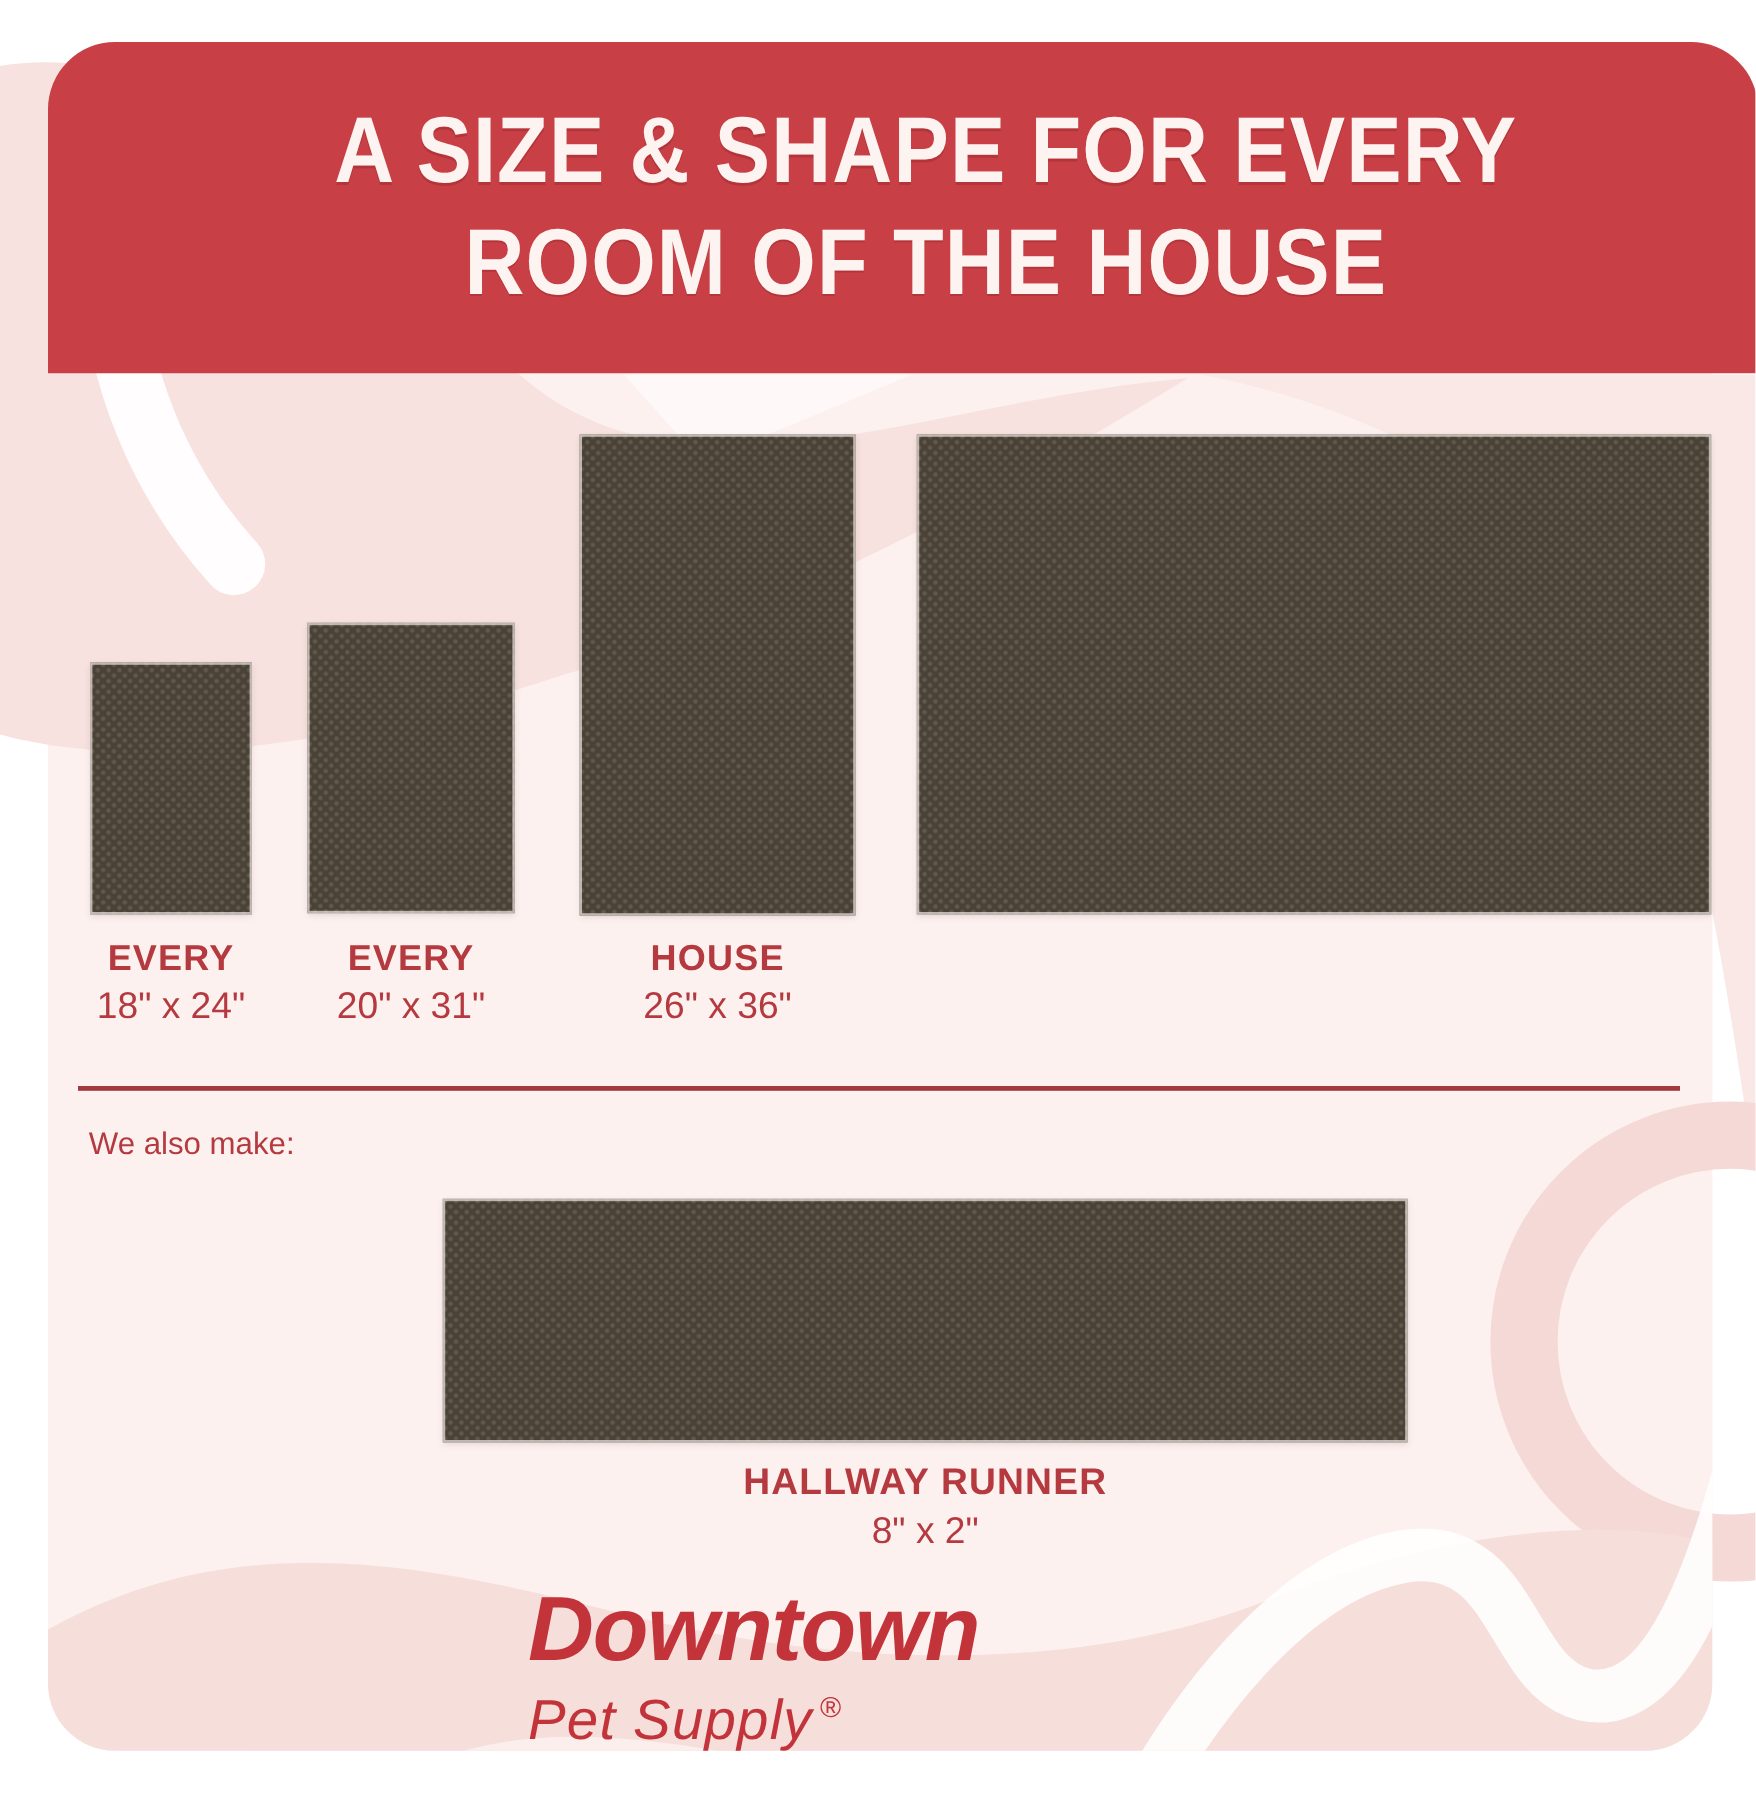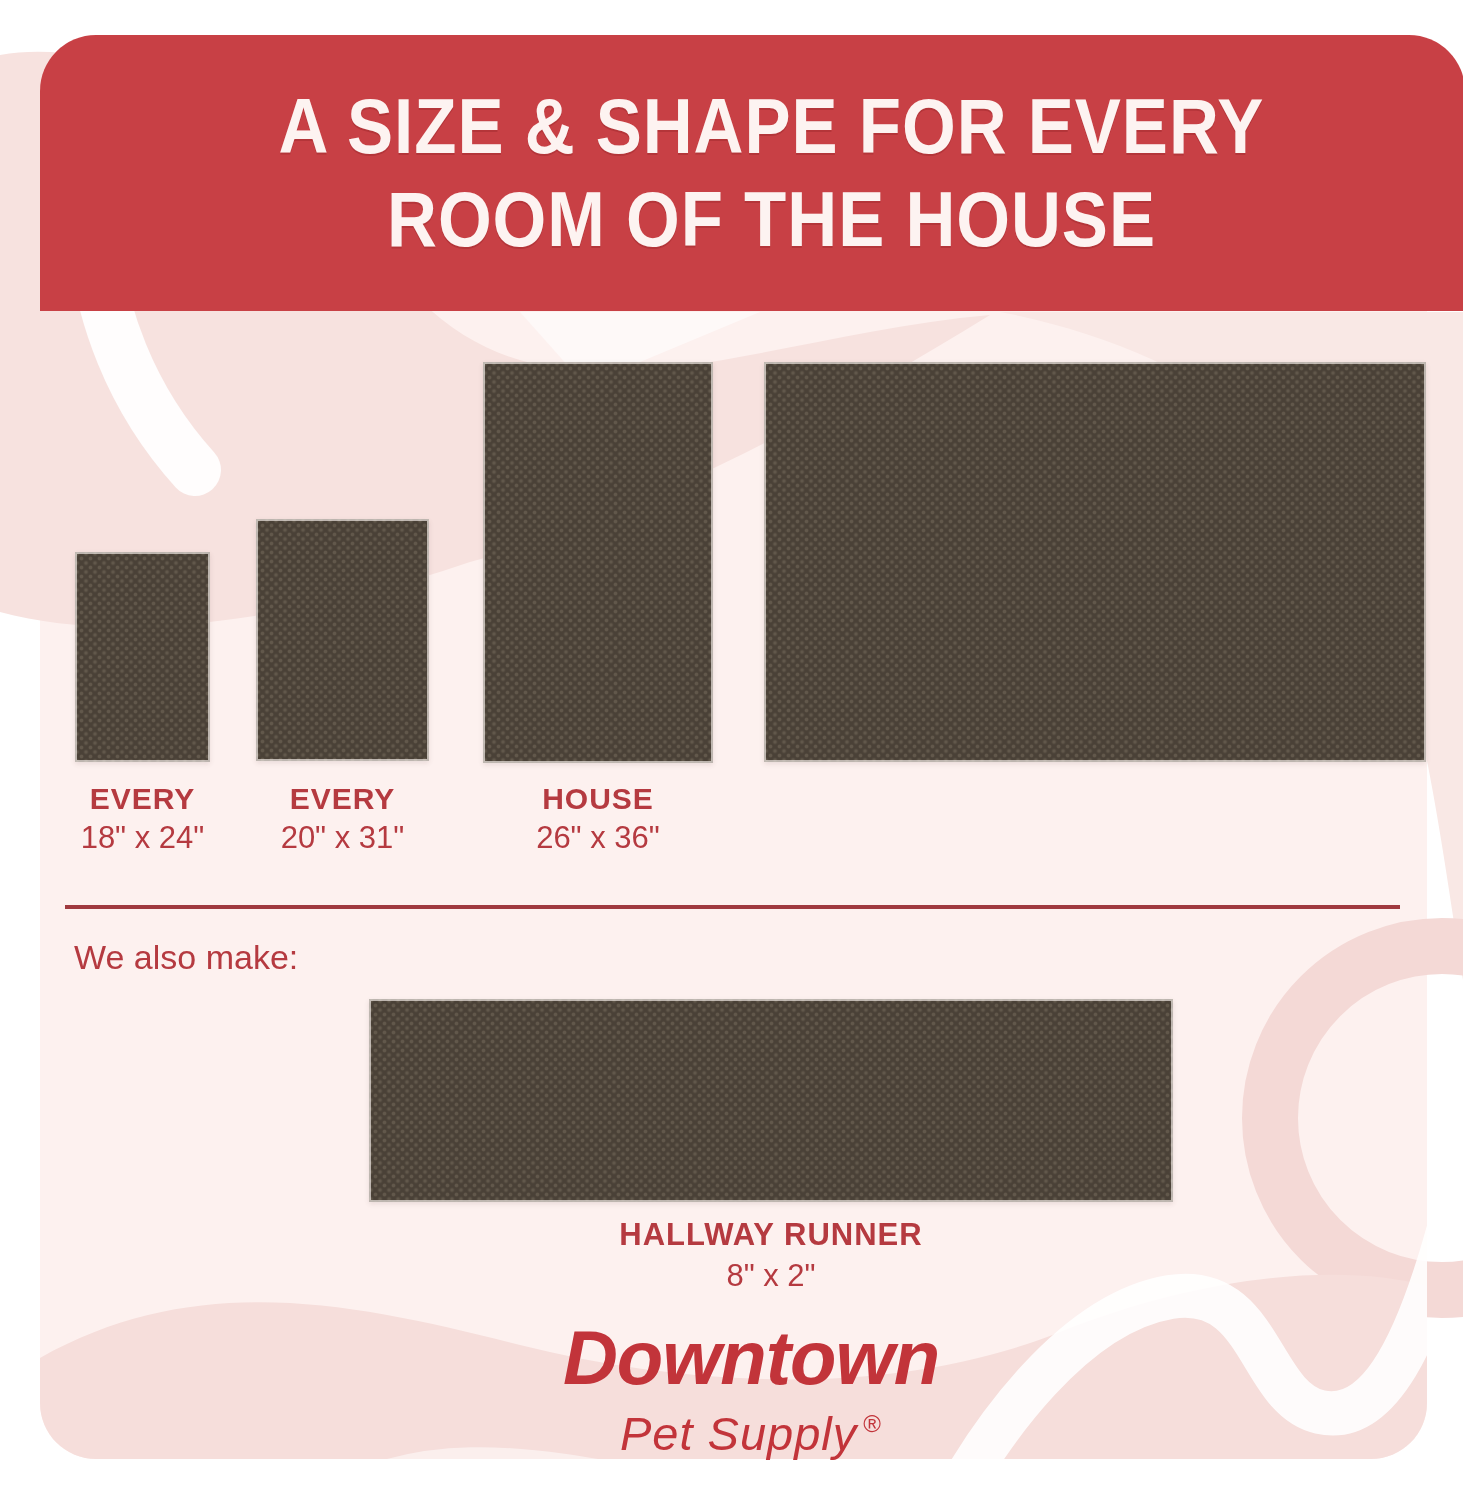--- a/index.html
+++ b/index.html
@@ -64,34 +64,34 @@
   .size-caption .size-dims{
     font-size:31px;font-weight:normal;line-height:40px;
   }
 
   .divider{
     position:absolute;left:65px;top:905px;width:1335px;height:4px;
     background:#a03a3f;border:none;margin:0;
   }
   .also-make{
     position:absolute;left:74px;top:938px;
-    font-size:34px;color:#b53a40;
+    font-size:26px;color:#b53a40;
   }
 
   .runner-caption{
     position:absolute;left:369px;top:1215px;width:804px;
     text-align:center;color:#b53a40;
   }
   .runner-caption .size-name{font-size:31px;font-weight:bold;letter-spacing:1px;line-height:40px;}
   .runner-caption .size-dims{font-size:31px;line-height:42px;}
 
   
   .brand{
     position:absolute;left:440px;top:1318px;width:622px;
-    text-align:center;color:#c2343a;
+    color:#c2343a;
   }
   .brand .brand-name{
     font-size:76px;font-weight:bold;font-style:italic;
     letter-spacing:-1px;line-height:80px;
   }
   .brand .brand-sub{
     font-size:47px;font-style:italic;line-height:52px;
     letter-spacing:1px;
   }
   .brand .reg{

